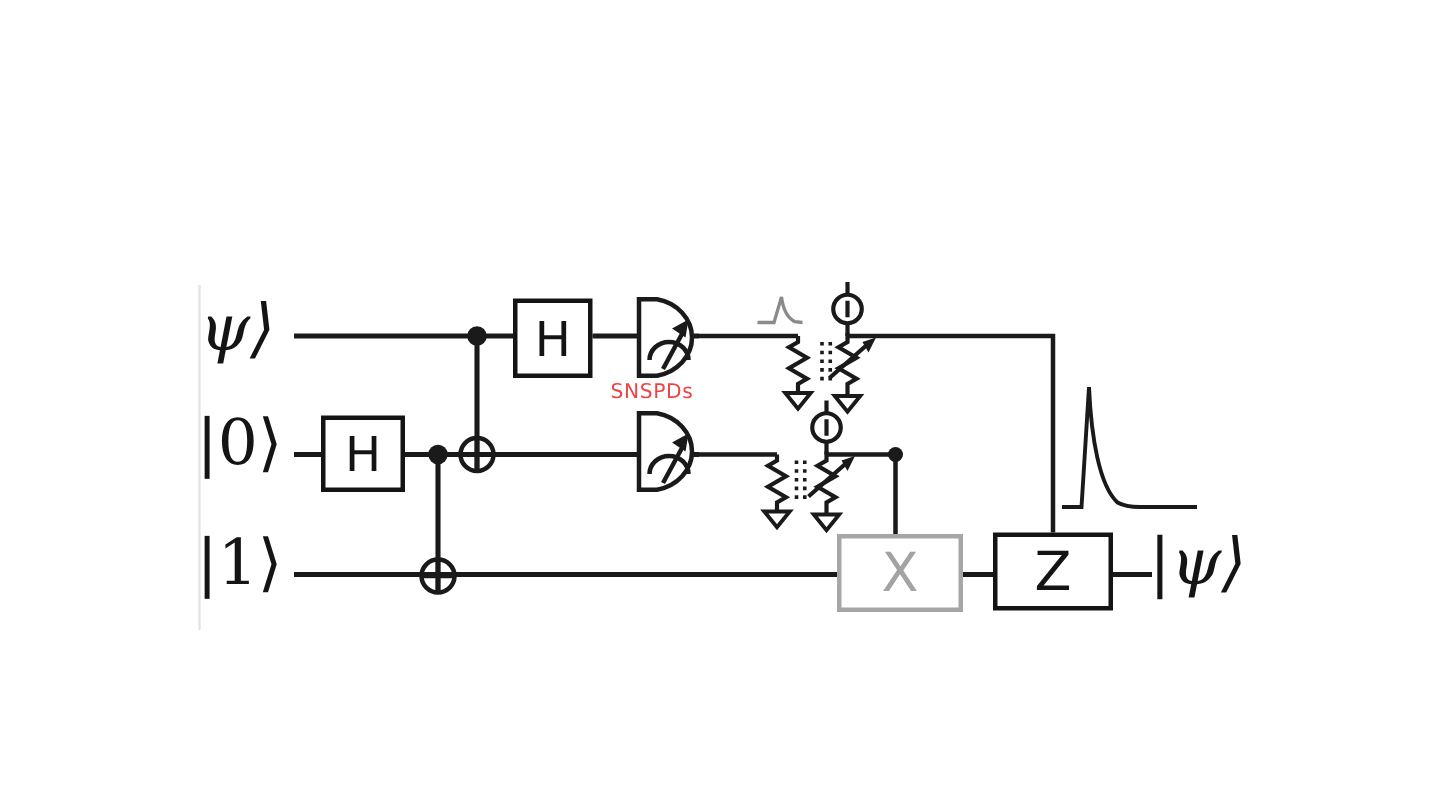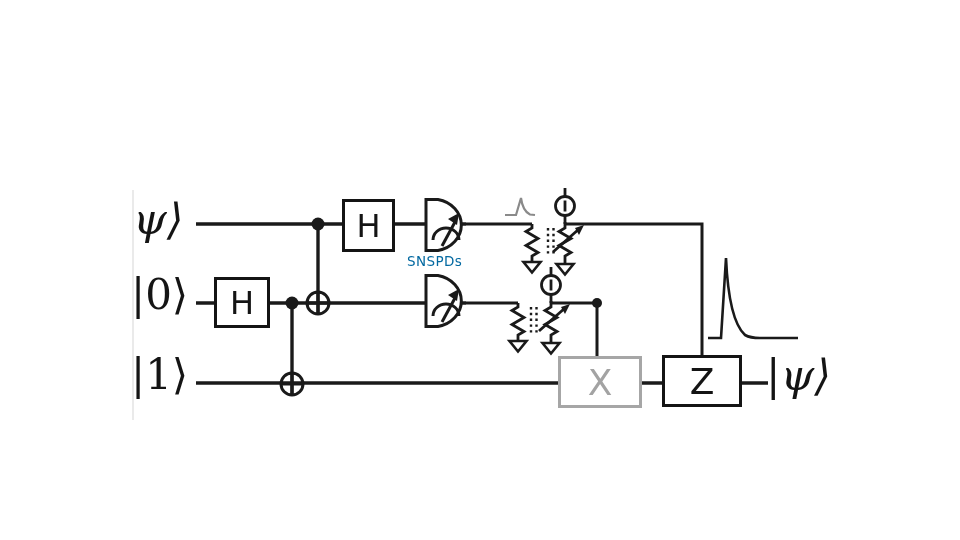--- a/index.html
+++ b/index.html
@@ -5,21 +5,21 @@
   html,body{margin:0;padding:0;background:#ffffff;}
   #canvas{position:relative;width:960px;height:540px;background:#ffffff;overflow:hidden;
           font-family:"DejaVu Serif",serif;}
   svg{position:absolute;left:0;top:0;}
   .ket{position:absolute;color:#141414;font-family:"DejaVu Serif",serif;line-height:1;}
   .ket.italic{font-style:italic;}
   .gate{position:absolute;box-sizing:border-box;border:3px solid #141414;background:#ffffff;
         display:flex;align-items:center;justify-content:center;
         font-family:"DejaVu Sans",sans-serif;color:#141414;}
   .gate.muted{border-color:#a6a6a6;color:#a3a3a3;}
-  .small-label{position:absolute;font-family:"DejaVu Sans",sans-serif;color:#0369a1;
+  .small-label{position:absolute;font-family:"DejaVu Sans",sans-serif;color:#ef4444;
                font-size:13.5px;letter-spacing:.4px;}
 </style>
 </head>
 <body>
 
 <div id="canvas">
 
   <svg width="960" height="540" viewBox="0 0 960 540">
     <defs>
 

